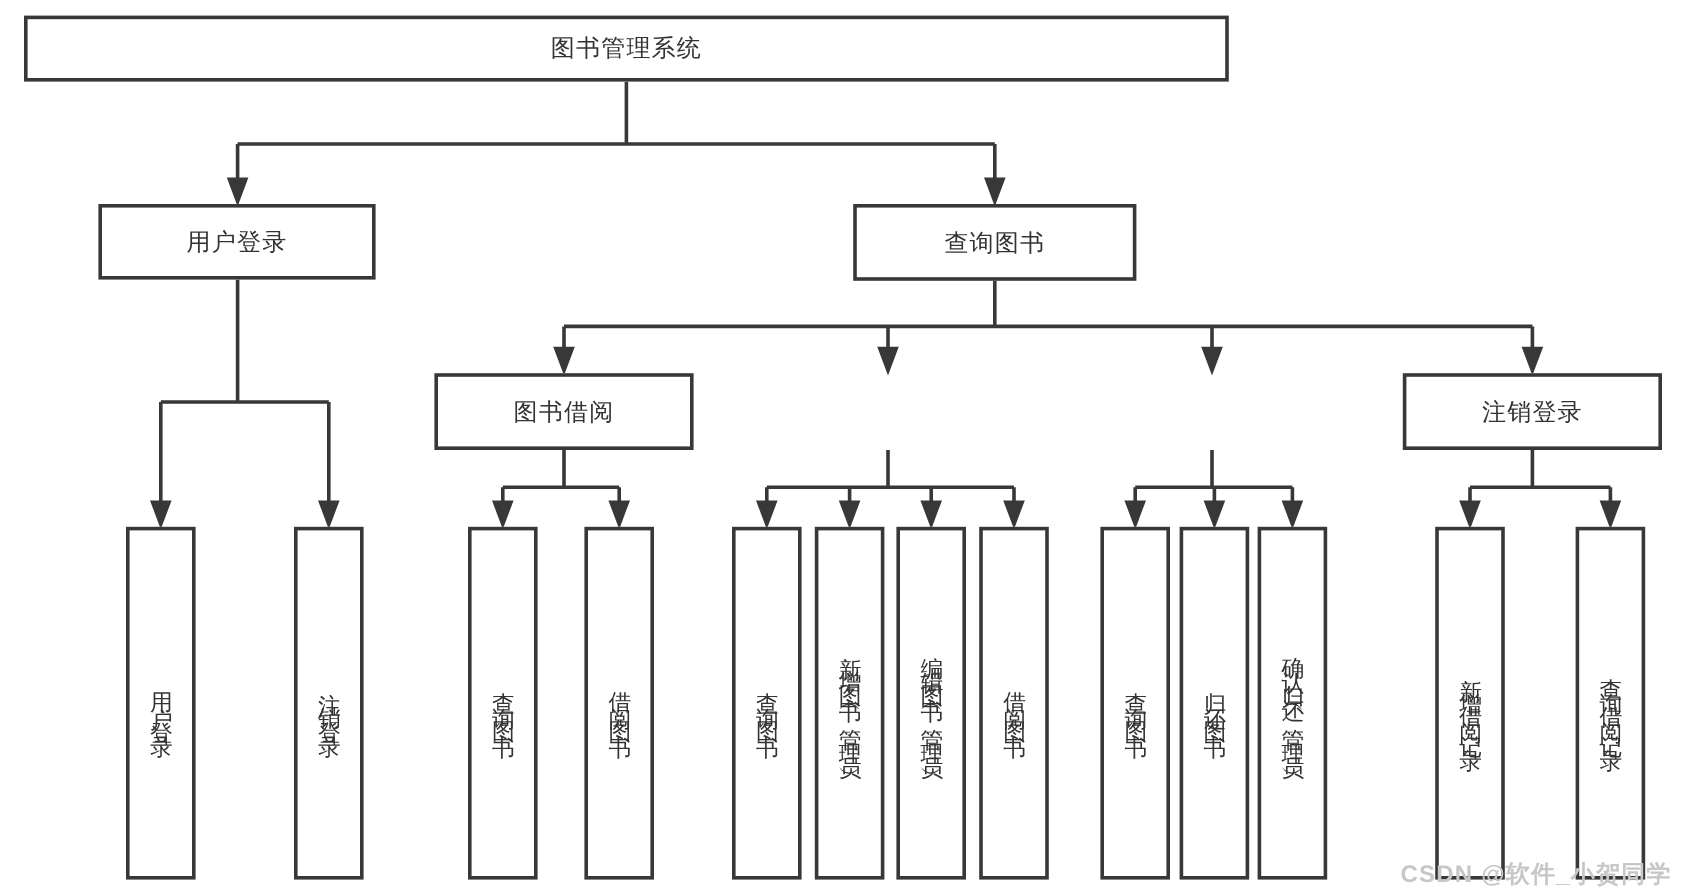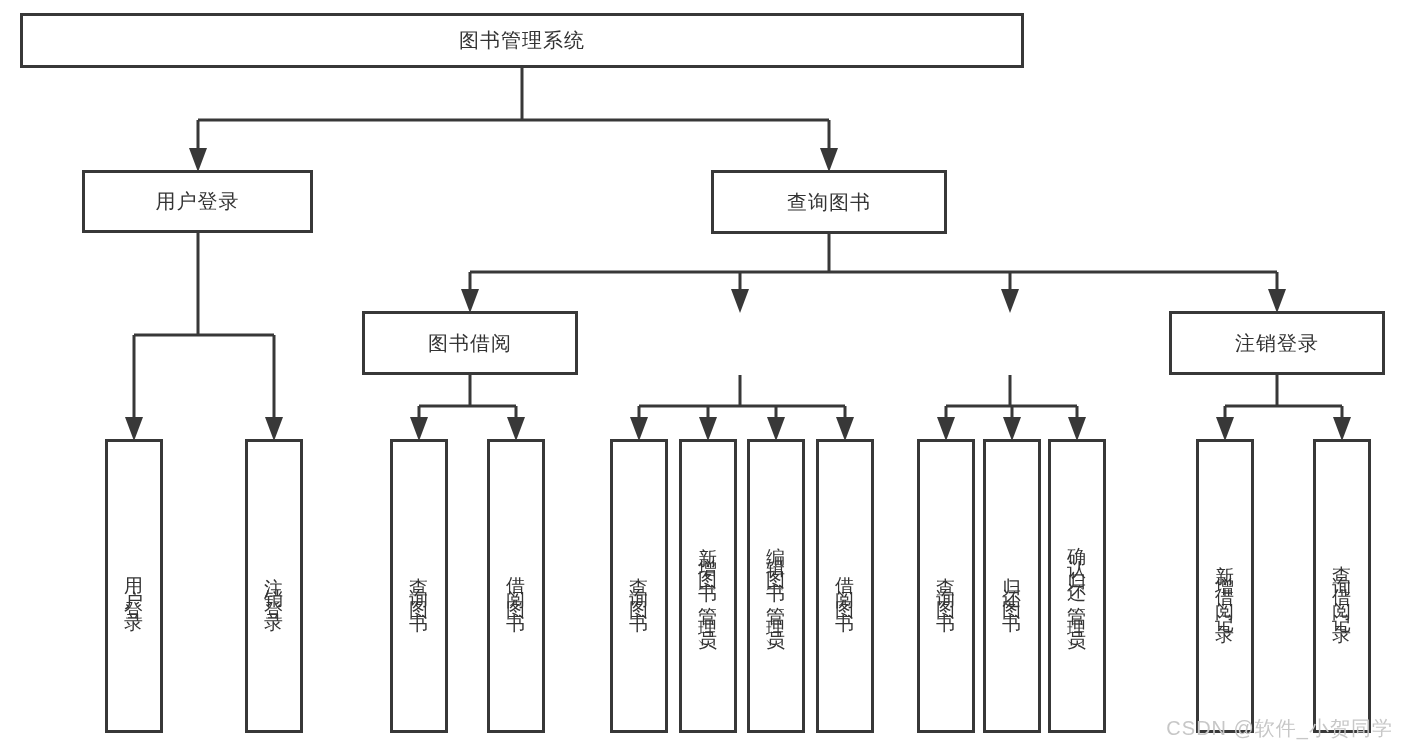--- a/index.html
+++ b/index.html
@@ -31,20 +31,21 @@
     white-space:nowrap;
   }
   .watermark{
     position:absolute;
     right:12px;bottom:5px;
     font-size:20px;
     color:#c7c7c7;
     letter-spacing:1px;
     z-index:5;
     white-space:nowrap;
+    font-weight:bold;
   }
 </style>
 </head>
 <body>
 
 <div class="stage">
 
   <svg width="1405" height="747" viewBox="0 0 1405 747">
     <g stroke="#383838" stroke-width="3" fill="none">
 

